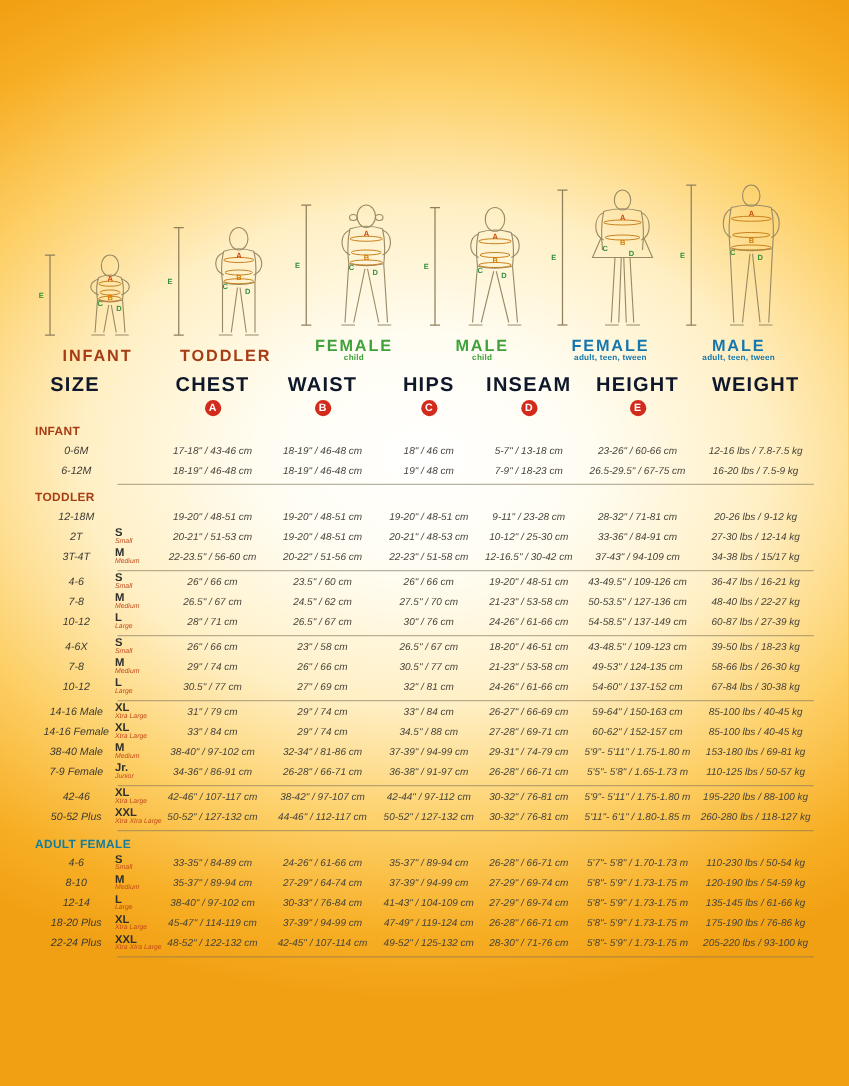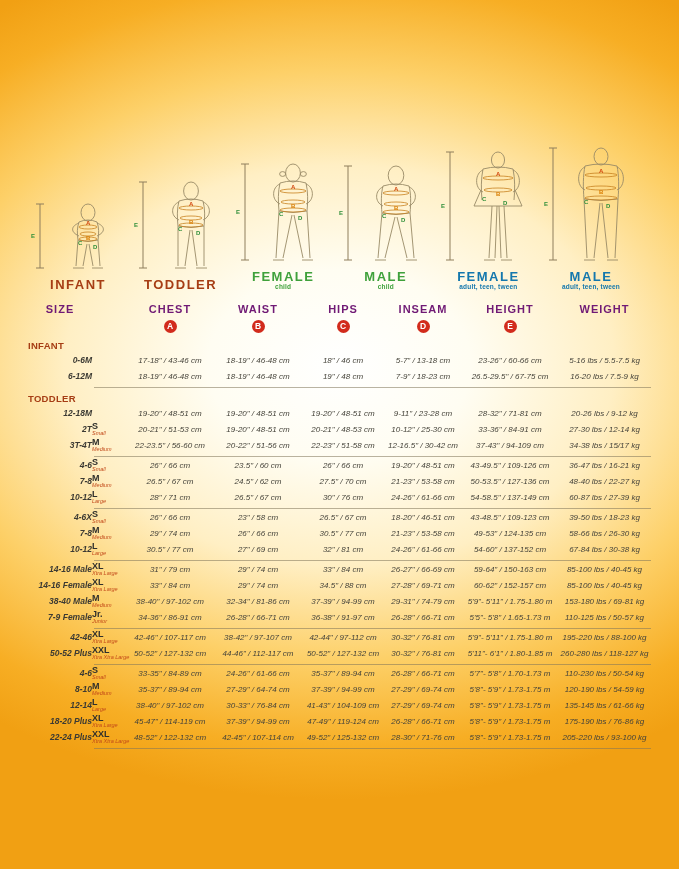--- a/index.html
+++ b/index.html
@@ -14,29 +14,29 @@
   
   .figures{display:flex;justify-content:space-between;align-items:flex-end;
     margin:142px 40px 0 30px;}
   .fig{display:flex;flex-direction:column;align-items:center;width:96px;}
   .fig svg{display:block;}
   .fig-label{font-size:13px;font-weight:bold;letter-spacing:1.5px;margin-top:2px;line-height:13px;}
   .fig-sub{font-size:6.5px;font-weight:bold;line-height:8px;letter-spacing:.2px;}
   
   .table{width:623px;margin:10px auto 0 auto;}
   .grid{display:grid;grid-template-columns:64px 34px 88px 88px 82px 78px 96px 93px;}
-  .th{font-size:11px;font-weight:bold;color:#701a75;letter-spacing:1px;text-align:center;line-height:16px;}
+  .th{font-size:16px;font-weight:bold;color:#0f172a;letter-spacing:1px;text-align:center;line-height:16px;}
   .mrow{height:17px;margin-top:1px;}
   .mcell{display:flex;justify-content:center;align-items:center;}
   .mdot{width:13px;height:13px;border-radius:50%;color:#fff;font-size:8.5px;font-weight:bold;
     text-align:center;line-height:13px;}
   .section-title{font-size:9.5px;font-weight:bold;letter-spacing:.3px;margin:6px 0 1px 0;line-height:10px;}
   .trow{min-height:16px;align-items:center;}
   .cell{font-size:8px;font-style:italic;color:#45433a;white-space:nowrap;text-align:center;line-height:9px;}
-  .cell.size{text-align:right;font-weight:bold;font-size:8.5px;color:#3c3a33;padding-left:2px;}
+  .cell.size{text-align:center;font-weight:normal;font-size:8.5px;color:#3c3a33;padding-left:2px;}
   .cell.letter{text-align:left;font-style:normal;line-height:8px;}
   .letter .lt{font-size:9px;font-weight:bold;color:#2f2f2c;display:block;line-height:8px;}
   .letter .ls{font-size:5.5px;font-style:italic;color:#c2491a;display:block;line-height:6px;}
   .divider{border-top:1px solid rgba(128,116,90,.55);margin:3px 0 0 66px;}
 </style>
 </head>
 <body>
 
 <div class="page">
 
@@ -289,21 +289,21 @@
         <div>
           <div class="section-title" style="color: rgb(166, 61, 20);">INFANT</div>
           <div class="grid trow">
             <div class="cell size">0-6M</div>
             <div class="cell letter"></div>
             <div class="cell">17-18" / 43-46 cm</div>
             <div class="cell">18-19" / 46-48 cm</div>
             <div class="cell">18" / 46 cm</div>
             <div class="cell">5-7" / 13-18 cm</div>
             <div class="cell">23-26" / 60-66 cm</div>
-            <div class="cell">5-16 lbs / 5.5-7.5 kg</div>
+            <div class="cell">12-16 lbs / 7.8-7.5 kg</div>
           </div>
           <div class="grid trow">
             <div class="cell size">6-12M</div>
             <div class="cell letter"></div>
             <div class="cell">18-19" / 46-48 cm</div>
             <div class="cell">18-19" / 46-48 cm</div>
             <div class="cell">19" / 48 cm</div>
             <div class="cell">7-9" / 18-23 cm</div>
             <div class="cell">26.5-29.5" / 67-75 cm</div>
             <div class="cell">16-20 lbs / 7.5-9 kg</div>
@@ -512,20 +512,21 @@
             <div class="cell">50-52" / 127-132 cm</div>
             <div class="cell">44-46" / 112-117 cm</div>
             <div class="cell">50-52" / 127-132 cm</div>
             <div class="cell">30-32" / 76-81 cm</div>
             <div class="cell">5'11"- 6'1" / 1.80-1.85 m</div>
             <div class="cell">260-280 lbs / 118-127 kg</div>
           </div>
           <div class="divider"></div>
         </div>
         <div>
+          <div class="section-title" style="color: rgb(20, 124, 156);">ADULT FEMALE</div>
           <div class="grid trow">
             <div class="cell size">4-6</div>
             <div class="cell letter">
               <div class="lt">S</div>
               <div class="ls">Small</div>
             </div>
             <div class="cell">33-35" / 84-89 cm</div>
             <div class="cell">24-26" / 61-66 cm</div>
             <div class="cell">35-37" / 89-94 cm</div>
             <div class="cell">26-28" / 66-71 cm</div>

